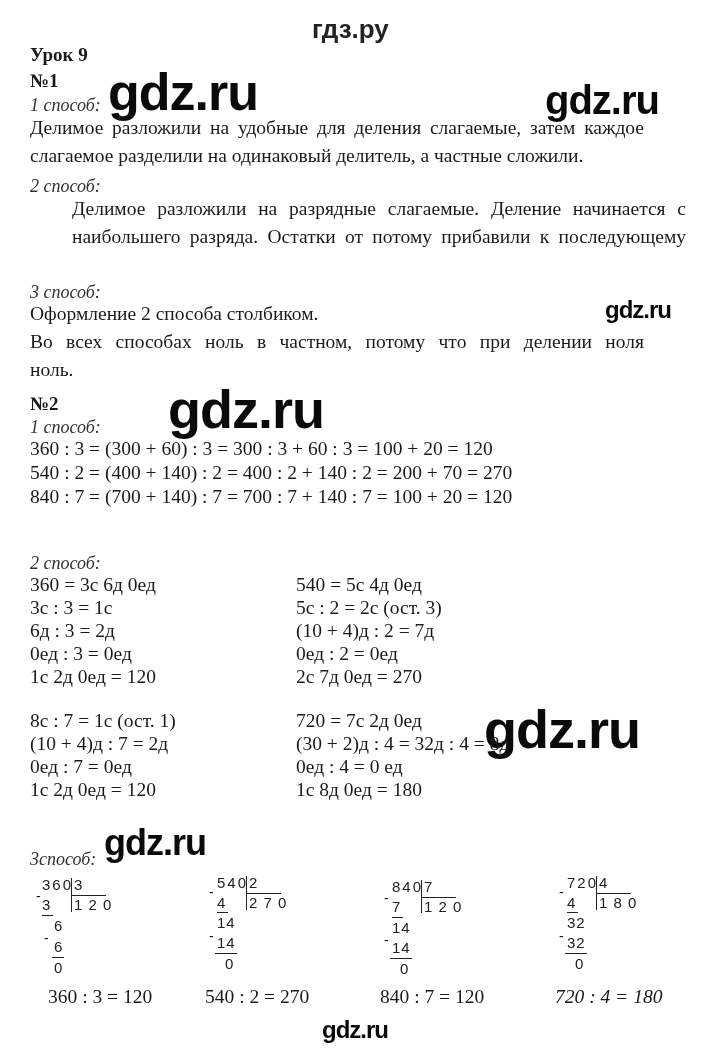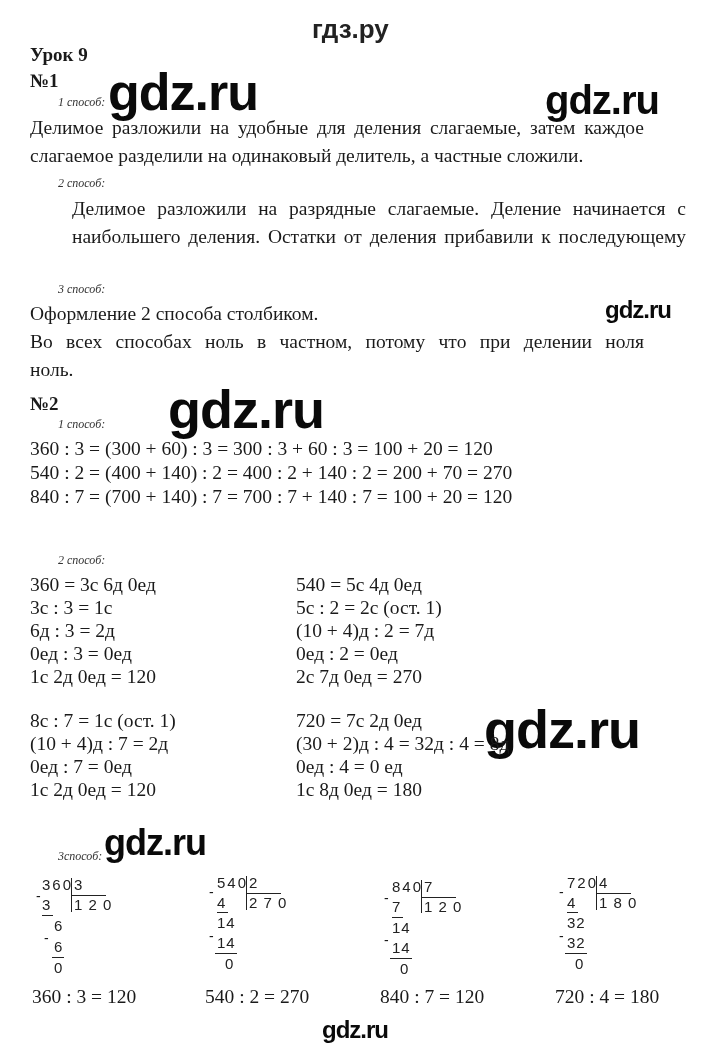--- a/index.html
+++ b/index.html
@@ -1,21 +1,21 @@
 <!DOCTYPE html>
 <html><head>
 <meta charset="utf-8">
 <style>
   html, body { margin: 0; padding: 0; background: #ffffff; }
   body { width: 720px; height: 1050px; position: relative; overflow: hidden; color: #1a1a1a; font-family: "Liberation Serif", serif; }
   .abs { position: absolute; white-space: nowrap; }
   .hdr { font-family: "Liberation Sans", sans-serif; font-weight: bold; font-size: 26px; color: #222; margin-top: 12px; }
   .wm { font-family: "Liberation Sans", sans-serif; font-weight: bold; color: #0a0a0a; letter-spacing: -1px; }
   .bold { font-weight: bold; font-size: 19px; }
-  .ital { font-style: italic; font-size: 12px; color: #333; margin-left: 28px; }
+  .ital { font-style: italic; font-size: 18px; color: #333; }
   .txt { font-size: 19.5px; line-height: 28px; }
   .just { text-align: justify; white-space: normal; width: 614px; }
   .just-last::after { content: ""; display: inline-block; width: 100%; }
   .line { font-size: 19.5px; }
   .ld { font-family: "Liberation Sans", sans-serif; font-size: 15px; letter-spacing: 2px; color: #222; }
   .vline { position: absolute; width: 1px; background: #222; }
   .hline { position: absolute; height: 1px; background: #222; }
   .minus { font-family: "Liberation Sans", sans-serif; font-size: 14px; }
 </style>
 </head>
@@ -36,21 +36,21 @@
 
 <div class="abs ital" style="left:30px; top:95px;">1 способ:</div>
 <div class="abs txt" style="left:30px; top:114px;">
   <div class="just just-last" style="height:28px; overflow:hidden;">Делимое разложили на удобные для деления слагаемые, затем каждое</div>
   <div>слагаемое разделили на одинаковый делитель, а частные сложили.</div>
 </div>
 
 <div class="abs ital" style="left:30px; top:176px;">2 способ:</div>
 <div class="abs txt" style="left:30px; top:195px;margin-left:42px;">
   <div class="just just-last" style="height:28px; overflow:hidden;">Делимое разложили на разрядные слагаемые. Деление начинается с</div>
-  <div class="just just-last" style="height:28px; overflow:hidden;">наибольшего деления. Остатки от деления прибавили к последующему</div>
+  <div class="just just-last" style="height:28px; overflow:hidden;">наибольшего разряда. Остатки от потому прибавили к последующему</div>
 </div>
 
 <div class="abs ital" style="left:30px; top:282px;">3 способ:</div>
 <div class="abs txt" style="left:30px; top:300px;">
   <div>Оформление 2 способа столбиком.</div>
   <div class="just just-last" style="height:28px; overflow:hidden;">Во всех способах ноль в частном, потому что при делении ноля получается</div>
   <div>ноль.</div>
 </div>
 
 <div class="abs bold" style="left:30px; top:393px;">№2</div>
@@ -64,21 +64,21 @@
 <div class="abs ital" style="left:30px; top:553px;">2 способ:</div>
 <div class="abs line" style="left:30px; top:573px; line-height:23px;">
   <div>360 = 3с 6д 0ед</div>
   <div>3с : 3 = 1с</div>
   <div>6д : 3 = 2д</div>
   <div>0ед : 3 = 0ед</div>
   <div>1с 2д 0ед = 120</div>
 </div>
 <div class="abs line" style="left:296px; top:573px; line-height:23px;">
   <div>540 = 5с 4д 0ед</div>
-  <div>5с : 2 = 2с (ост. 1)</div>
+  <div>5с : 2 = 2с (ост. 3)</div>
   <div>(10 + 4)д : 2 = 7д</div>
   <div>0ед : 2 = 0ед</div>
   <div>2с 7д 0ед = 270</div>
 </div>
 <div class="abs line" style="left:30px; top:709px; line-height:23px;">
   <div>8с : 7 = 1с (ост. 1)</div>
   <div>(10 + 4)д : 7 = 2д</div>
   <div>0ед : 7 = 0ед</div>
   <div>1с 2д 0ед = 120</div>
 </div>
@@ -99,21 +99,21 @@
   <span class="abs ld" style="left:44px; top:20px; letter-spacing:1px;">1 2 0</span>
   <span class="abs minus" style="left:6px; top:12px;">-</span>
   <span class="abs ld" style="left:12px; top:20px;">3</span>
   <div class="hline" style="left:12px; top:39px; width:11px;"></div>
   <span class="abs ld" style="left:24px; top:41px;">6</span>
   <span class="abs minus" style="left:14px; top:54px;">-</span>
   <span class="abs ld" style="left:24px; top:62px;">6</span>
   <div class="hline" style="left:22px; top:81px; width:12px;"></div>
   <span class="abs ld" style="left:24px; top:83px;">0</span>
 </div>
-<div class="abs line" style="left:32px; top:986px;">360 : 3 = 120</div>
+<div class="abs line" style="left:48px; top:986px;">360 : 3 = 120</div>
 
 <div class="abs" style="left:205px; top:876px; width:160px; height:140px;">
   <span class="abs ld" style="left:12px; top:-2px;">540</span>
   <div class="vline" style="left:41px; top:0px; height:34px;"></div>
   <span class="abs ld" style="left:44px; top:-2px;">2</span>
   <div class="hline" style="left:41px; top:17px; width:35px;"></div>
   <span class="abs ld" style="left:44px; top:18px; letter-spacing:1px;">2 7 0</span>
   <span class="abs minus" style="left:4px; top:8px;">-</span>
   <span class="abs ld" style="left:12px; top:18px;">4</span>
   <div class="hline" style="left:12px; top:36px; width:11px;"></div>
@@ -150,13 +150,13 @@
   <span class="abs ld" style="left:44px; top:18px; letter-spacing:1px;">1 8 0</span>
   <span class="abs minus" style="left:4px; top:8px;">-</span>
   <span class="abs ld" style="left:12px; top:18px;">4</span>
   <div class="hline" style="left:12px; top:36px; width:11px;"></div>
   <span class="abs ld" style="left:12px; top:38px; letter-spacing:1px;">32</span>
   <span class="abs minus" style="left:4px; top:52px;">-</span>
   <span class="abs ld" style="left:12px; top:58px; letter-spacing:1px;">32</span>
   <div class="hline" style="left:10px; top:77px; width:22px;"></div>
   <span class="abs ld" style="left:20px; top:79px;">0</span>
 </div>
-<div class="abs line" style="left:555px; top:986px;">720 : 4 = 180</div>
+<div class="abs line" style="left:555px; top:986px;font-style:italic;">720 : 4 = 180</div>
 
 </body></html>

